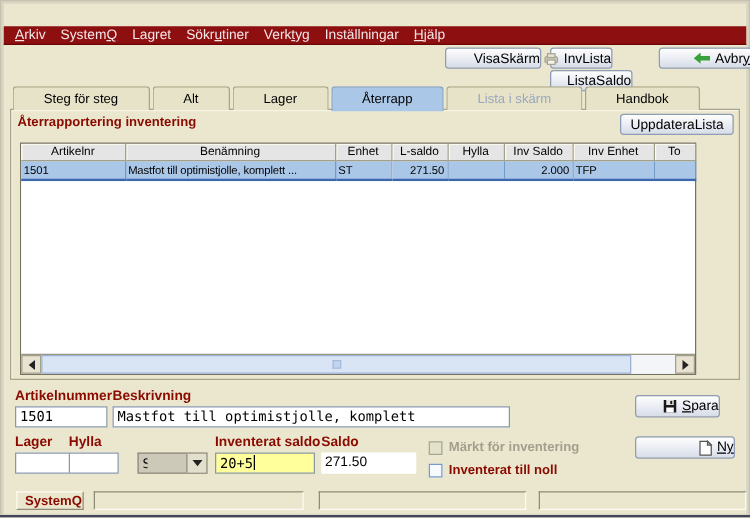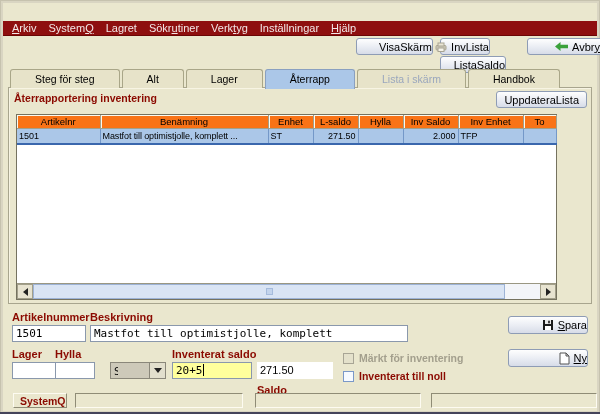--- a/index.html
+++ b/index.html
@@ -41,21 +41,21 @@
   
   .tabpanel{position:absolute;left:8px;top:87px;width:584px;height:217px;box-sizing:border-box;
             background:#eae7ce;border:1px solid #a8a58e;box-shadow:inset 1px 1px 0 #f7f4e3;}
   .panel-title{position:absolute;left:5px;top:4px;font-size:10.5px;font-weight:bold;color:var(--label-red,#8b0000);}
   .upd-btn{right:4px;top:3px;height:17px;padding:0 7px;}
 
   
   .tablewrap{position:absolute;left:7px;top:26px;width:541px;height:186px;box-sizing:border-box;
              border:1px solid #75725f;background:#fff;display:flex;flex-direction:column;}
   table.grid{width:539px;table-layout:fixed;border-collapse:collapse;}
-  table.grid th{height:13px;font-size:9.5px;font-weight:normal;background:#f97316;
+  table.grid th{height:13px;font-size:9.5px;font-weight:normal;background:#e5e5e5;
                 border-right:1px solid #a3a08a;border-bottom:1px solid #a3a08a;
                 box-shadow:inset 1px 1px 0 #fbf9ee;overflow:hidden;white-space:nowrap;padding:0 1px;}
   table.grid td{height:14px;font-size:9px;padding:0 2px;white-space:pre;overflow:hidden;}
   table.grid td:nth-child(2){letter-spacing:-0.1px;}
   table.grid td:nth-child(4),table.grid td:nth-child(6){text-align:right;}
   tr.selected td{background:var(--accent-selection,#abc7e8);border-right:1px solid #7498c8;
                  border-bottom:2px solid #3a67ad;}
   .gridfill{flex:1;background:#fff;}
 
   
@@ -205,21 +205,21 @@
   </div>
 
   <span class="flabel" style="left:12px;top:311px;">Artikelnummer</span>
   <span class="flabel" style="left:90px;top:311px;">Beskrivning</span>
   <input class="tfield" style="left: 12px; top: 325px; width: 74px;" value="1501">
   <input class="tfield" style="left: 90px; top: 325px; width: 318px;" value="Mastfot till optimistjolle, komplett">
 
   <span class="flabel" style="left:12px;top:348px;">Lager</span>
   <span class="flabel" style="left:55px;top:348px;">Hylla</span>
   <span class="flabel" style="left:172px;top:348px;">Inventerat saldo</span>
-  <span class="flabel" style="left:257px;top:348px;margin-top:36px;">Saldo</span>
+  <span class="flabel" style="left:257px;top:348px;">Saldo</span>
 
   <input class="tfield" style="left: 12px; top: 362px; width: 44px; padding-left: 40px;" value="100">
   <input class="tfield" style="left: 55px; top: 362px; width: 40px;" value="">
 
   <div class="combo" style="left:110px;top:362px;width:56px;gap:31px;">
     <span class="combo-val">ST *</span>
     <span class="combo-btn">
         <span class="combo-arrow"></span>
       </span>
   </div>
@@ -233,21 +233,21 @@
 
   <div class="checkrow disabled" style="left:343px;top:352px;">
     <span class="checkbox"></span>
     <span class="cb-label">Märkt för inventering</span>
   </div>
   <div class="checkrow" style="left:343px;top:370px;">
     <span class="checkbox"></span>
     <span class="cb-label">Inventerat till noll</span>
   </div>
 
-  <div class="btn" style="left:508px;top:316px;width:80px;height:18px;">
+  <div class="btn" style="left:508px;top:316px;width:68px;height:18px;">
     <span style="display:flex;">
       <svg width="12" height="12">
           <rect x="1" y="1" width="10" height="10" fill="#1a1a1a"></rect>
           <rect x="3" y="1" width="6" height="4" fill="#e8e8e8"></rect>
           <rect x="6.2" y="1.7" width="1.6" height="2.6" fill="#1a1a1a"></rect>
           <rect x="3" y="7" width="6" height="4" fill="#fff"></rect>
         </svg>
     </span>
     <span><span class="accel">S</span>para</span>
   </div>

